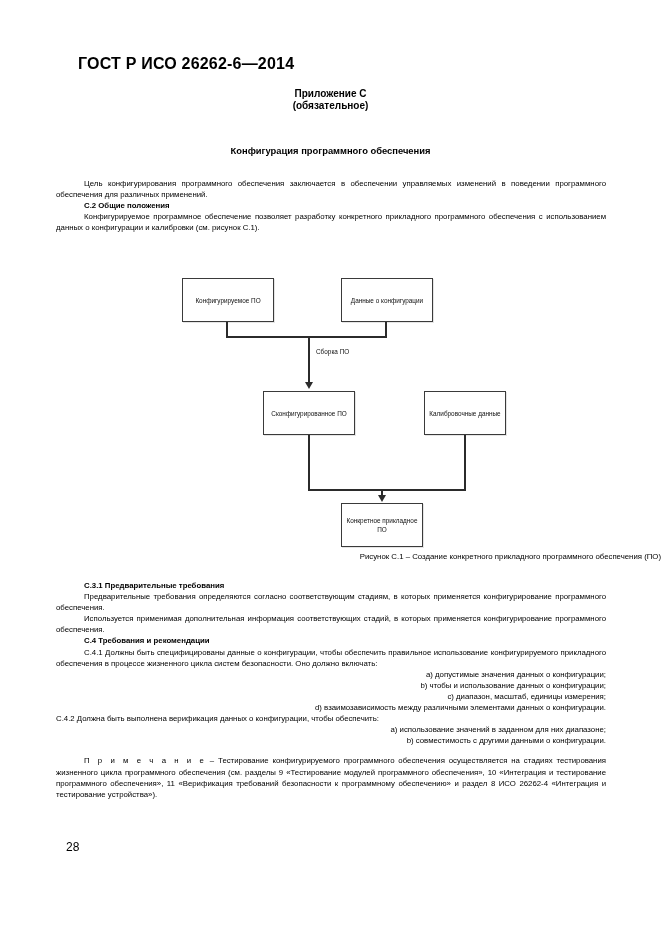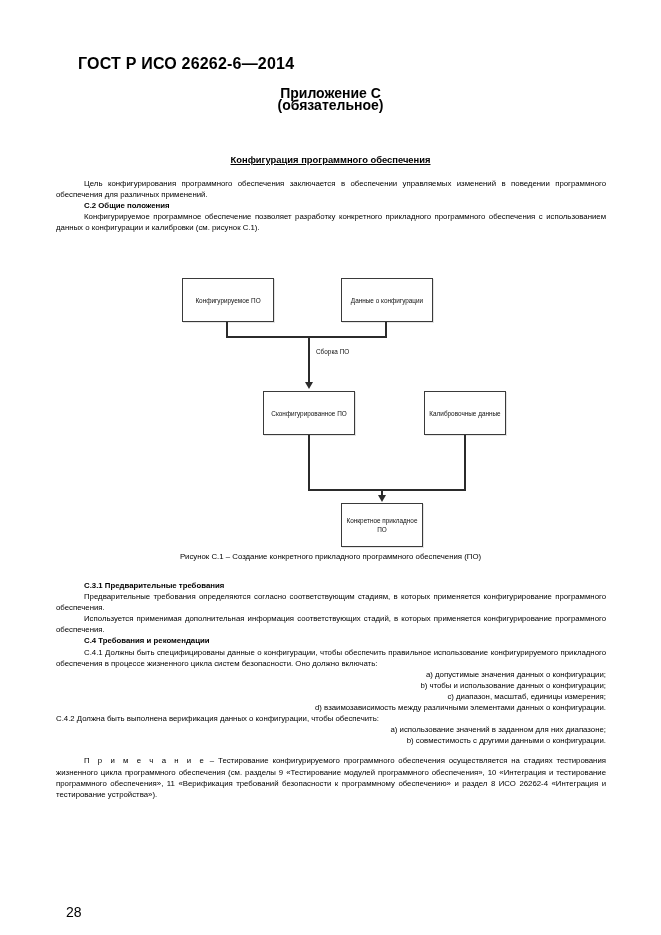--- a/index.html
+++ b/index.html
@@ -29,35 +29,34 @@
     font-weight: bold;
     letter-spacing: 0.2px;
     margin-left: 12px;
   }
   .annex-block {
     position: absolute;
     left: 0;
     top: 88px;
     width: 661px;
     text-align: center;
-    font-size: 14px;
+    font-size: 10px;
     font-weight: bold;
     line-height: 11.5px;
   }
   .annex-block .ln { display: block; }
 
   .section-title {
     position: absolute;
     left: 0;
-    top: 154px;
+    top: 145px;
     width: 661px;
     text-align: center;
     font-size: 9.4px;
     font-weight: bold;
-    text-decoration: underline;
   }
 
   .body-col {
     position: absolute;
     left: 56px;
     width: 550px;
     font-size: 7.8px;
     line-height: 11.1px;
     text-align: justify;
   }
@@ -118,29 +117,29 @@
     position: absolute;
     font-size: 6.4px;
     color: #111;
     white-space: nowrap;
   }
   .fig-caption {
     position: absolute;
     left: 0;
     top: 552px;
     width: 661px;
-    text-align: center;
+    text-align: right;
     font-size: 7.8px;
   }
 
   .page-number {
     position: absolute;
     left: 66px;
-    top: 904px;
-    font-size: 14px;
+    top: 840px;
+    font-size: 12px;
   }
 </style>
 </head>
 <body>
 
 <div class="page">
 
   <div class="doc-header">ГОСТ Р ИСО 26262-6—2014</div>
 
   <div class="annex-block">

